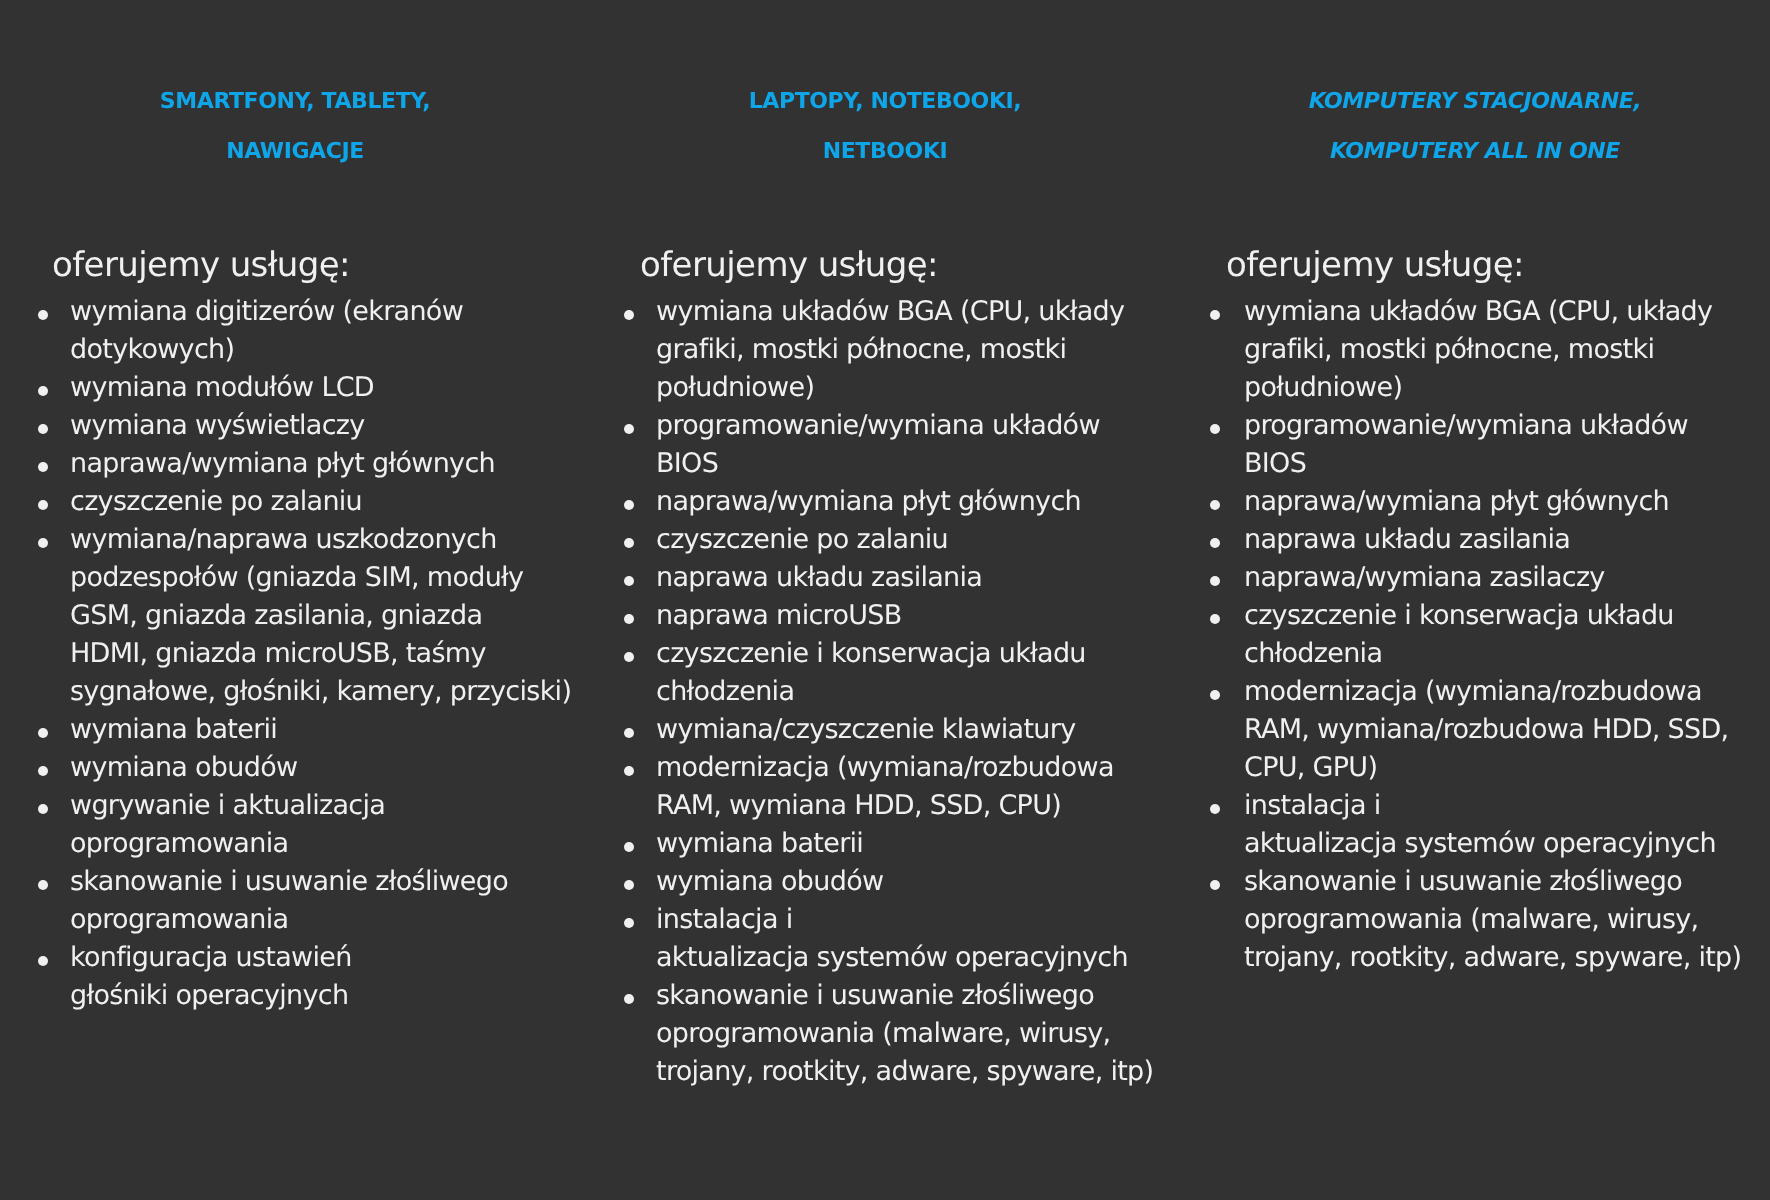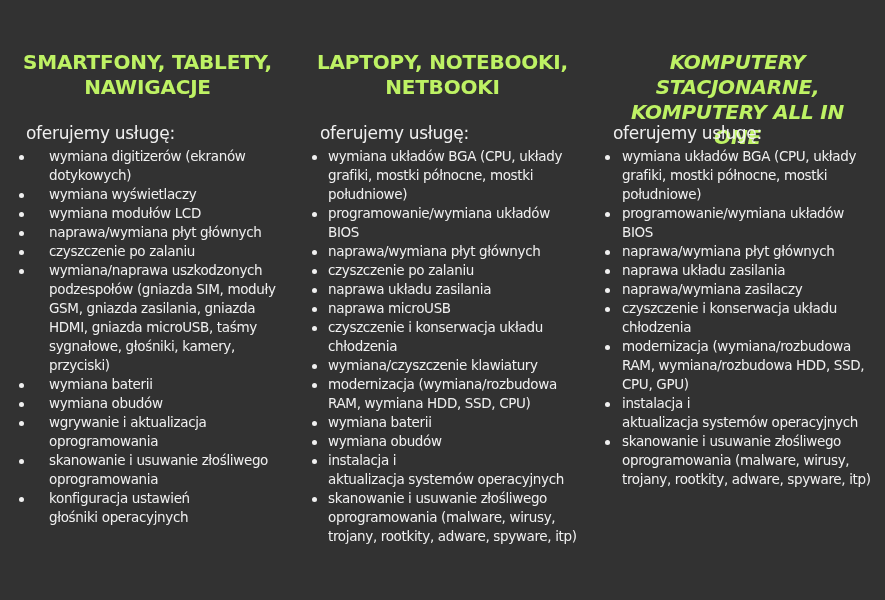--- a/index.html
+++ b/index.html
@@ -25,25 +25,25 @@
       width: 295px;
       box-sizing: border-box;
     }
     .col-title {
       position: absolute;
       top: 34px;
       left: 0;
       right: 0;
       text-align: center;
       font-weight: bold;
-      font-size: 20px;
+      font-size: 11px;
       line-height: 25px;
-      color: #bef264;
+      color: #0ea5e9;
       letter-spacing: -0.2px;
-      margin: 16px;
+      margin: 4px;
     }
     .col-intro {
       position: absolute;
       top: 108px;
       left: 10px;
       font-size: 17px;
       line-height: 19px;
       margin: 16px;
       letter-spacing: -0.3px;
     }
@@ -53,21 +53,21 @@
       left: 0;
       margin: 0;
       padding: 0;
       list-style: none;
       font-size: 13.5px;
       line-height: 19px;
       letter-spacing: -0.35px;
     }
     .service-list li {
       position: relative;
-      padding-left: 49px;
+      padding-left: 35px;
       padding-right: 4px;
       white-space: pre-line;
     }
     .service-list li::before {
       content: "";
       position: absolute;
       left: 19px;
       top: 8px;
       width: 5px;
       height: 5px;
@@ -85,22 +85,22 @@
 <body>
 
 <div class="columns">
   <section class="col" id="col-1">
     <h2 class="col-title" style="white-space: pre-line;">SMARTFONY, TABLETY,
 NAWIGACJE</h2>
     <p class="col-intro">oferujemy usługę:</p>
     <ul class="service-list">
         <li>wymiana digitizerów (ekranów
 dotykowych)</li>
+        <li>wymiana modułów LCD</li>
         <li>wymiana wyświetlaczy</li>
-        <li>wymiana modułów LCD</li>
         <li>naprawa/wymiana płyt głównych</li>
         <li>czyszczenie po zalaniu</li>
         <li>wymiana/naprawa uszkodzonych
 podzespołów (gniazda SIM, moduły
 GSM, gniazda zasilania,  gniazda
 HDMI, gniazda microUSB, taśmy
 sygnałowe, głośniki, kamery, przyciski)</li>
         <li>wymiana baterii</li>
         <li>wymiana obudów</li>
         <li>wgrywanie i aktualizacja

